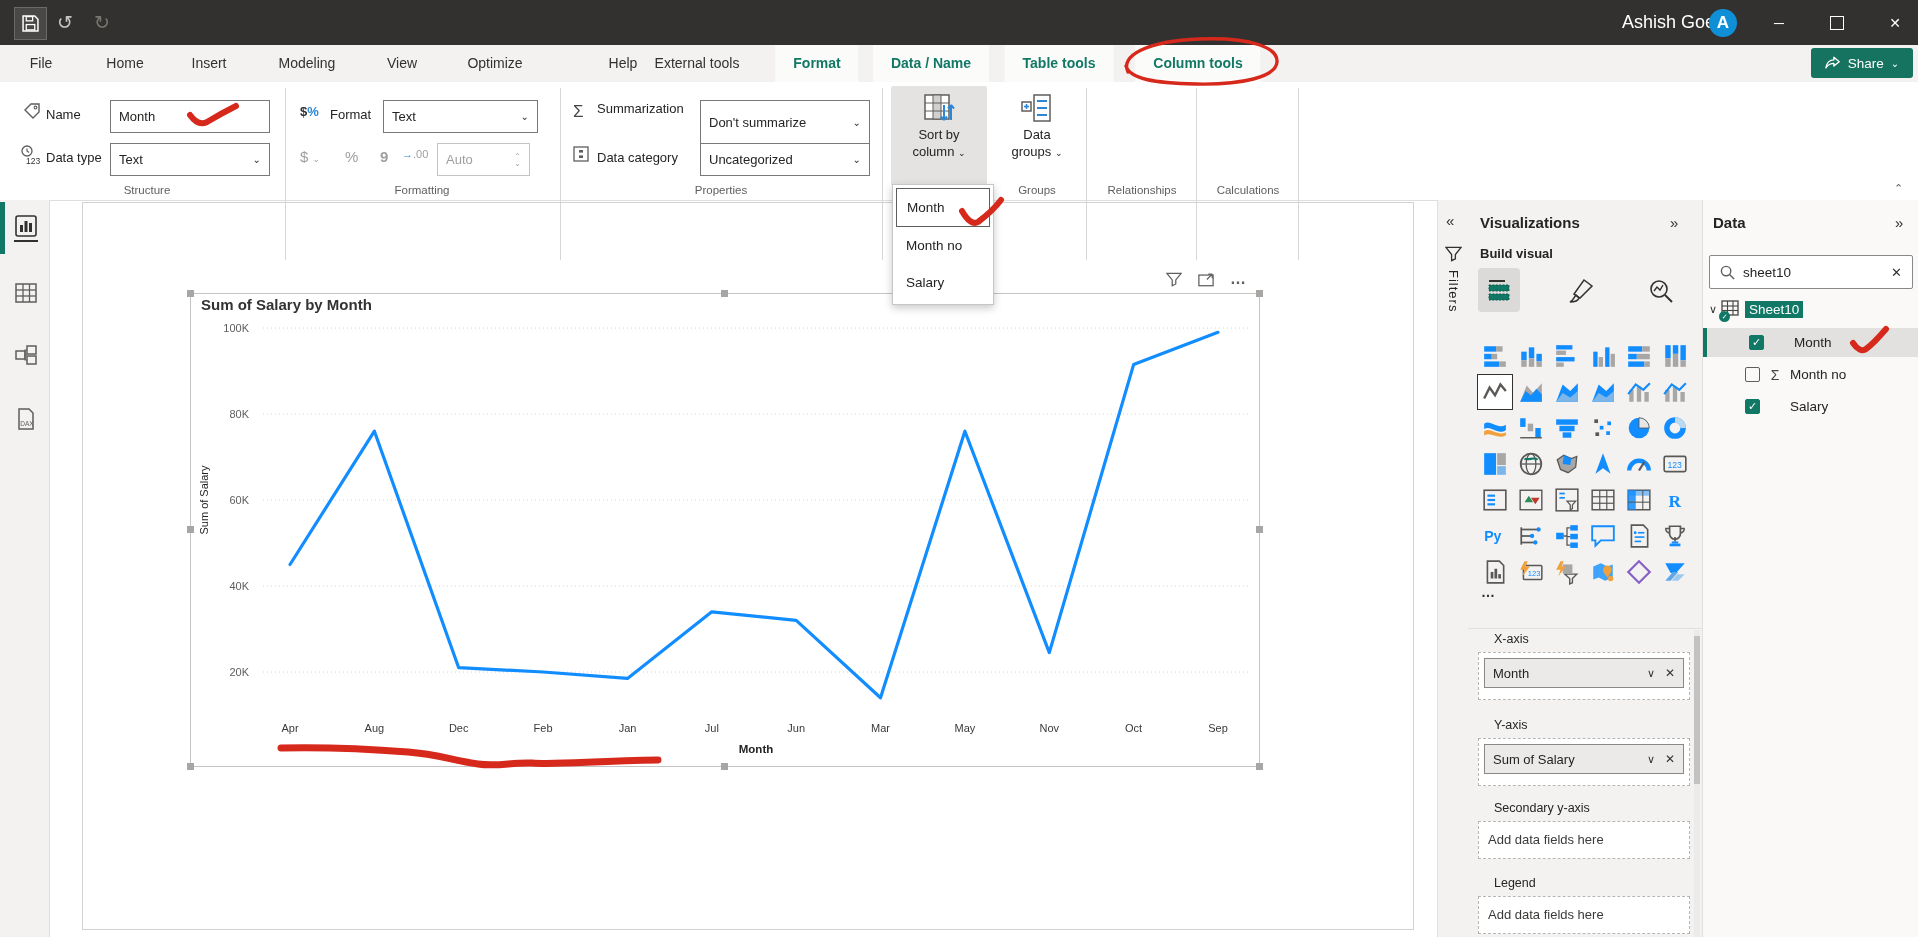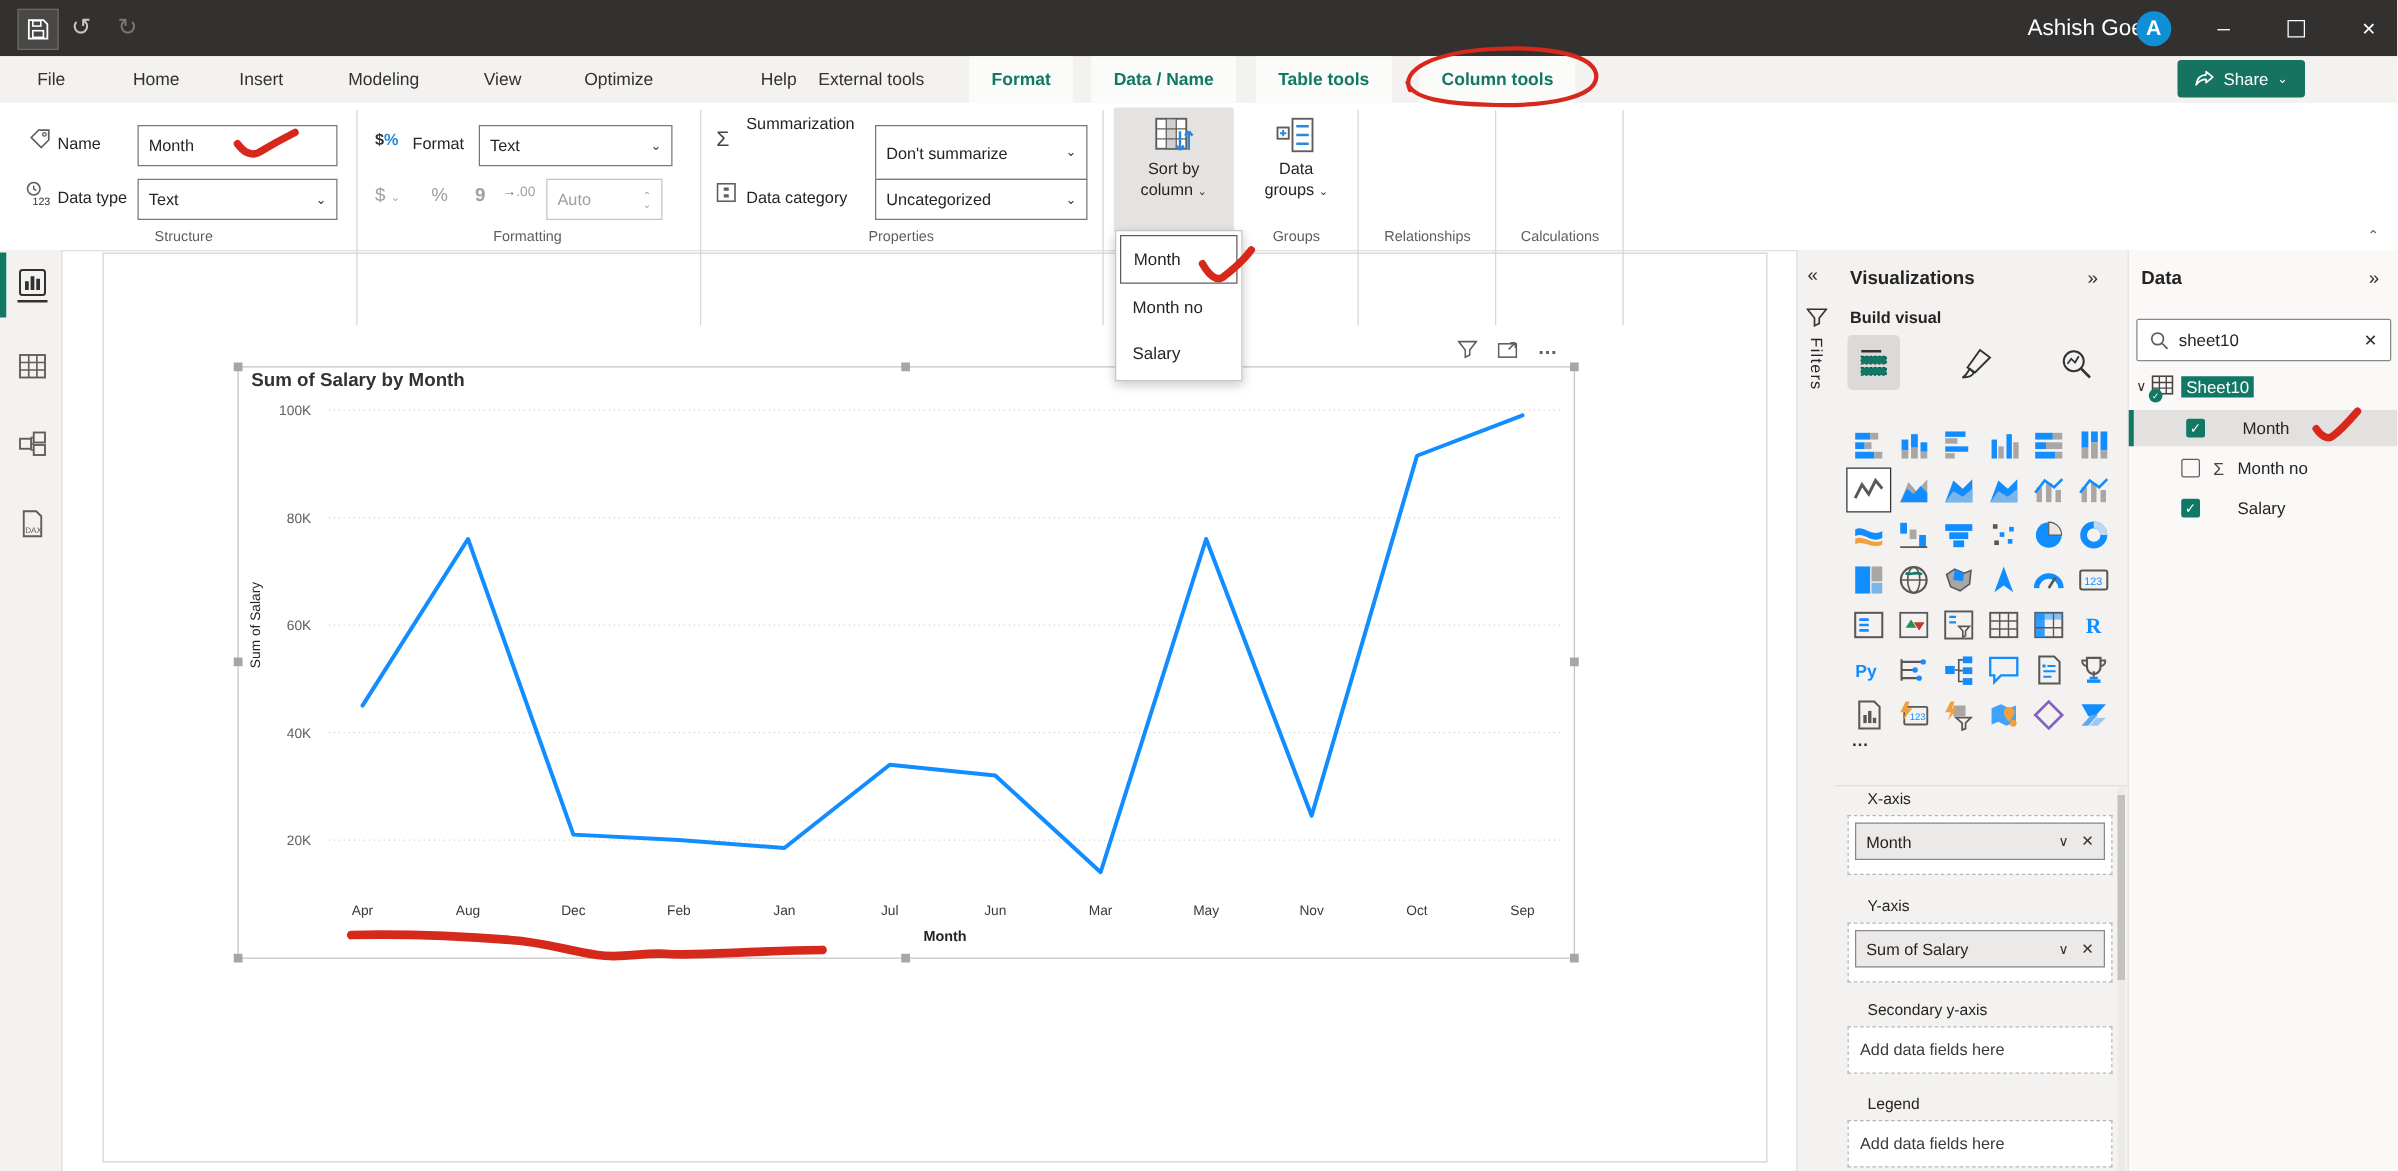--- a/index.html
+++ b/index.html
@@ -15,21 +15,21 @@
   .tb-caret{font-size:10px;margin-left:8px;color:#fff;}
   .tb-user{top:0;height:45px;line-height:45px;font-size:18px;color:#fff;}
   .avatar{left:1709px;top:9px;width:28px;height:28px;border-radius:50%;background:#0f8fd6;color:#fff;
           font-weight:bold;font-size:17px;display:flex;align-items:center;justify-content:center;}
   .winbtn{top:0;width:46px;height:45px;color:#fff;display:flex;align-items:center;justify-content:center;font-size:14px;}
   
   .menurow{left:0;top:45px;width:1918px;height:37px;background:#f3f2f1;border-bottom:1px solid #e1dfdd;}
   .mtab{top:0;height:37px;line-height:37px;font-size:14px;color:#323130;transform:translateX(-50%);white-space:nowrap;}
   .ctab{top:0;height:37px;line-height:37px;font-size:14px;font-weight:bold;color:#117865;background:#fbfbfa;
         transform:translateX(-50%);white-space:nowrap;padding:0 18px;}
-  .sharebtn{left:1742px;top:48px;width:102px;height:30px;background:#15735f;border-radius:3px;color:#fff;
+  .sharebtn{left:1811px;top:48px;width:102px;height:30px;background:#15735f;border-radius:3px;color:#fff;
             display:flex;align-items:center;justify-content:center;gap:7px;font-size:13.5px;}
   
   .ribbon{left:0;top:82px;width:1918px;height:118px;background:#fff;border-bottom:1px solid #e1dfdd;}
   .rsep{top:6px;width:1px;height:172px;background:#d8d6d4;position:absolute;}
   .rlabel{font-size:13px;color:#252423;white-space:nowrap;}
   .rinput,.rselect{background:#fff;border:1px solid #7a7876;font-size:13px;color:#252423;
         display:flex;align-items:center;padding:0 8px;box-sizing:border-box;}
   .rselect .chev{margin-left:auto;font-size:10px;color:#323130;}
   .grouplabel{font-size:11.5px;color:#605e5c;transform:translateX(-50%);white-space:nowrap;}
   .bigbtn{display:flex;flex-direction:column;align-items:center;text-align:center;font-size:13px;color:#252423;
@@ -166,21 +166,21 @@
       <span class="gray">Auto</span>
       <span class="chev" style="display:flex;flex-direction:column;line-height:7px;font-size:8px;color:#a19f9d;">
           <span>⌃</span>
           <span>⌄</span>
         </span>
     </div>
     <div class="rsep" style="left:560px;"></div>
     <div class="abs grouplabel" style="left:422px;top:102px;">Formatting</div>
 
     <div class="abs" style="left:573px;top:20px;font-size:17px;color:#484644;">Σ</div>
-    <div class="abs rlabel" style="left:597px;top:9px;">Summarization</div>
+    <div class="abs rlabel" style="left:597px;top:19px;">Summarization</div>
     <div class="abs rselect" style="left:700px;top:18px;width:170px;height:44px;align-items:center;">
       <span>Don't summarize</span>
       <span class="chev">⌄</span>
     </div>
     <svg class="abs" style="left:573px;top:64px;" width="16" height="16" viewBox="0 0 16 16">
       <rect x="1" y="1" width="14" height="14" fill="none" stroke="#605e5c" stroke-width="1.3"></rect>
         <rect x="6" y="4" width="4" height="2.6" fill="#605e5c"></rect>
         <rect x="6" y="9.4" width="4" height="2.6" fill="#605e5c"></rect>
     </svg>
     <div class="abs rlabel" style="left:597px;top:68px;">Data category</div>

